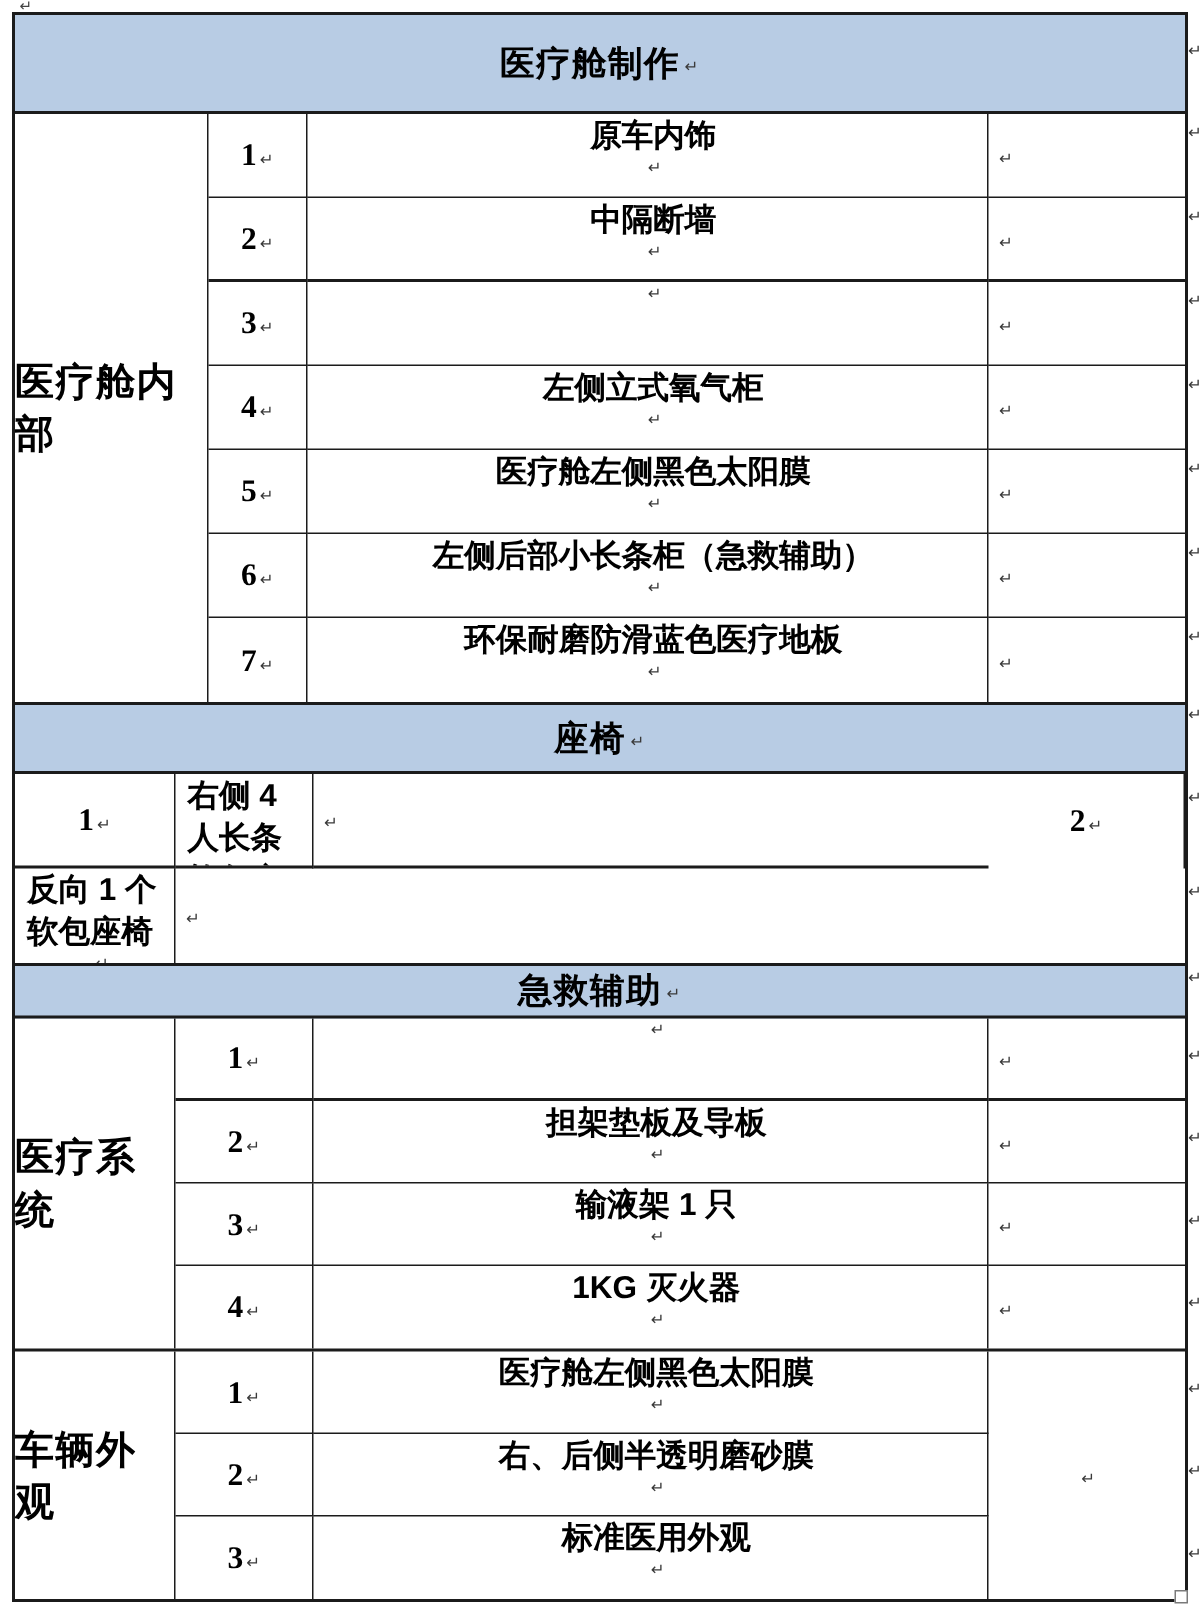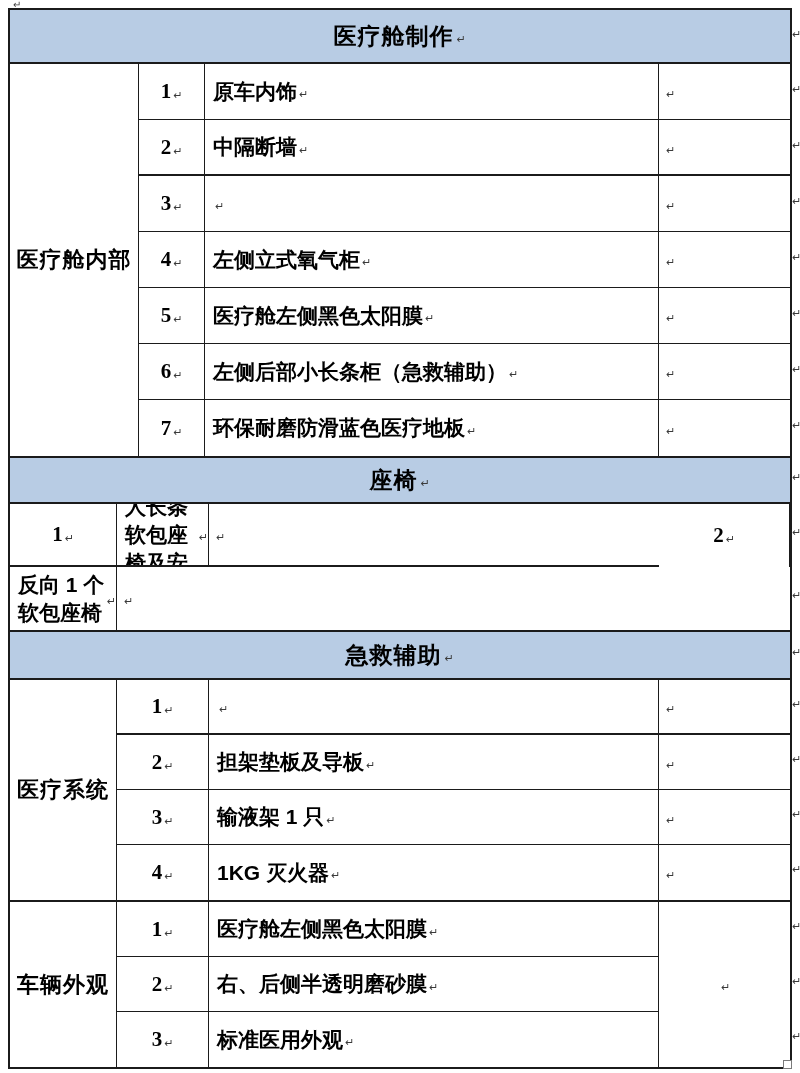--- a/index.html
+++ b/index.html
@@ -27,50 +27,50 @@
     width:784px;
     border:2px solid var(--border);
     background:#fff;
   }
   .hdr{
     background:var(--header-bg);
     border-top:2px solid var(--border);
     border-bottom:2px solid var(--border);
     display:flex; align-items:center; justify-content:center;
     font-size:23px; font-weight:700; letter-spacing:1px;
-    height:54px;
+    height:66px;
   }
   .hdr.first{border-top:0;}
   .hdr .pmark{margin-left:3px;}
   .grid{display:grid;}
   .g1{grid-template-columns:129px 66px 454px 131px; grid-template-rows:repeat(7,56px);}
   .g2{grid-template-columns:107px 92px 450px 131px; grid-template-rows:repeat(2,63px);}
   .g3{grid-template-columns:107px 92px 450px 131px; grid-template-rows:repeat(4,55px);}
   .g4{grid-template-columns:107px 92px 450px 131px; grid-template-rows:repeat(3,55px); border-top:2px solid var(--border);}
   .cell{
     display:flex; align-items:center;
     border-right:1px solid var(--border);
     font-size:21px; font-weight:700;
     overflow:hidden;
   }
   .cell.last{border-right:0;}
   .bb{border-bottom:1px solid var(--border);}
   .bb2{border-bottom:2px solid var(--border);}
   .glabel{
     grid-column:1; grid-row:1/-1;
     justify-content:center;
-    font-size:22px; letter-spacing:1px;
+    font-size:26px; letter-spacing:1px;
     border-right:1px solid var(--border);
   }
   .num{
     justify-content:center;
     font-family:"Liberation Serif", serif;
     font-size:21px; font-weight:700;
   }
-  .item{padding-left:8px;}
+  .item{padding-left:8px;flex-direction:column;}
   .note{padding-left:5px;}
   .note.merged{
     grid-column:4; grid-row:1/-1;
     justify-content:center; padding-left:0;
   }
   .pmark{
     font-size:11px; font-weight:400; color:#3a3a3a;
     margin-left:2px; line-height:1;
     transform:translateY(3px);
     flex:0 0 auto;
@@ -211,21 +211,21 @@
       </div>
     <div class="cell item">
         <span>反向 1 个软包座椅</span>
         <span class="pmark">↵</span>
       </div>
     <div class="cell note last">
         <span class="pmark">↵</span>
       </div>
   </div>
 
-  <div class="hdr" style="height:50px;">
+  <div class="hdr" style="height:37px;">
     <span>急救辅助</span>
       <span class="pmark">↵</span>
   </div>
 
   <div class="grid g3">
     <div class="cell glabel">医疗系统</div>
 
     <div class="cell num bb2">
         <span>1</span>
         <span class="pmark">↵</span>

